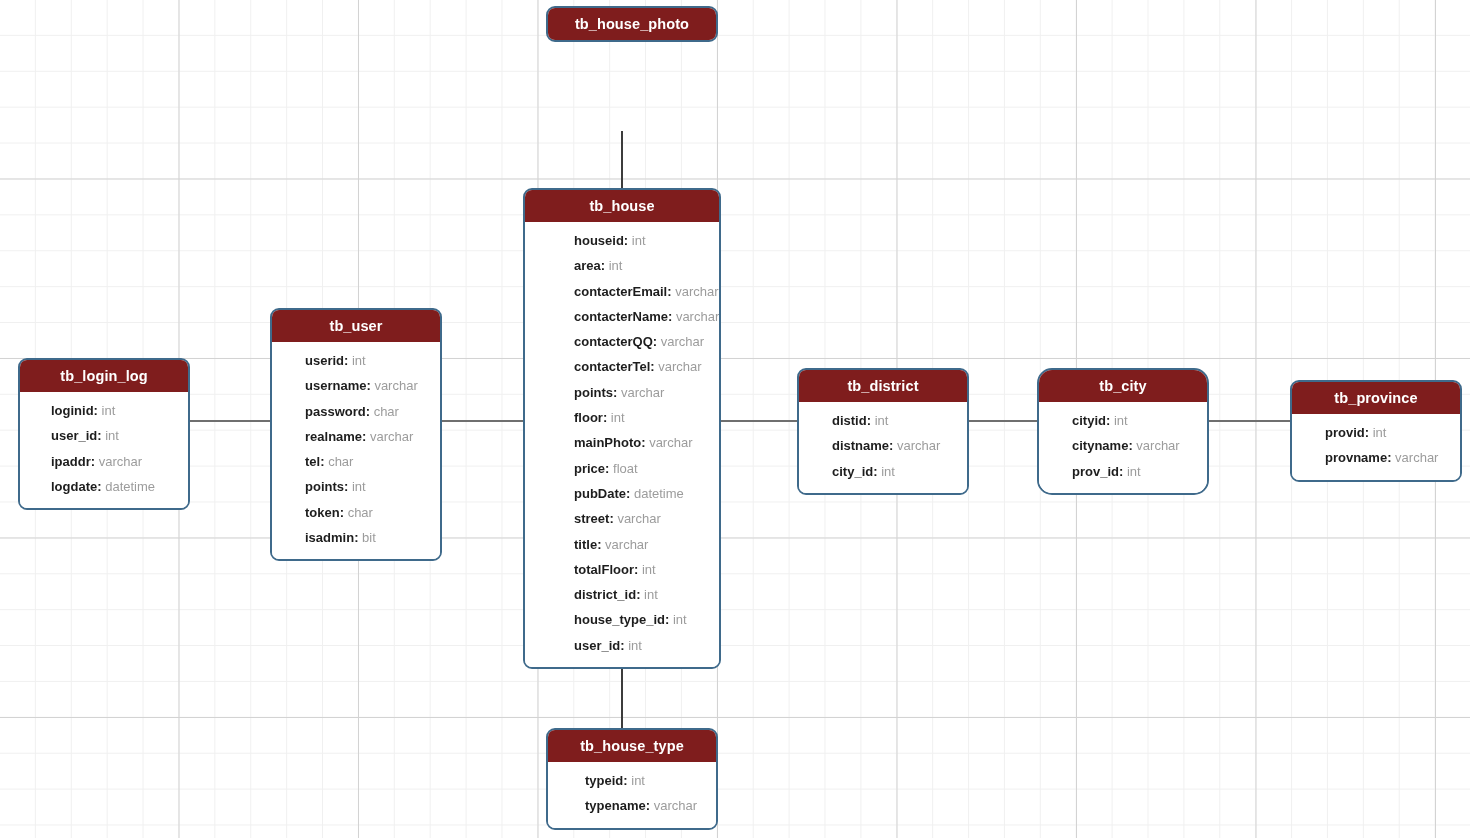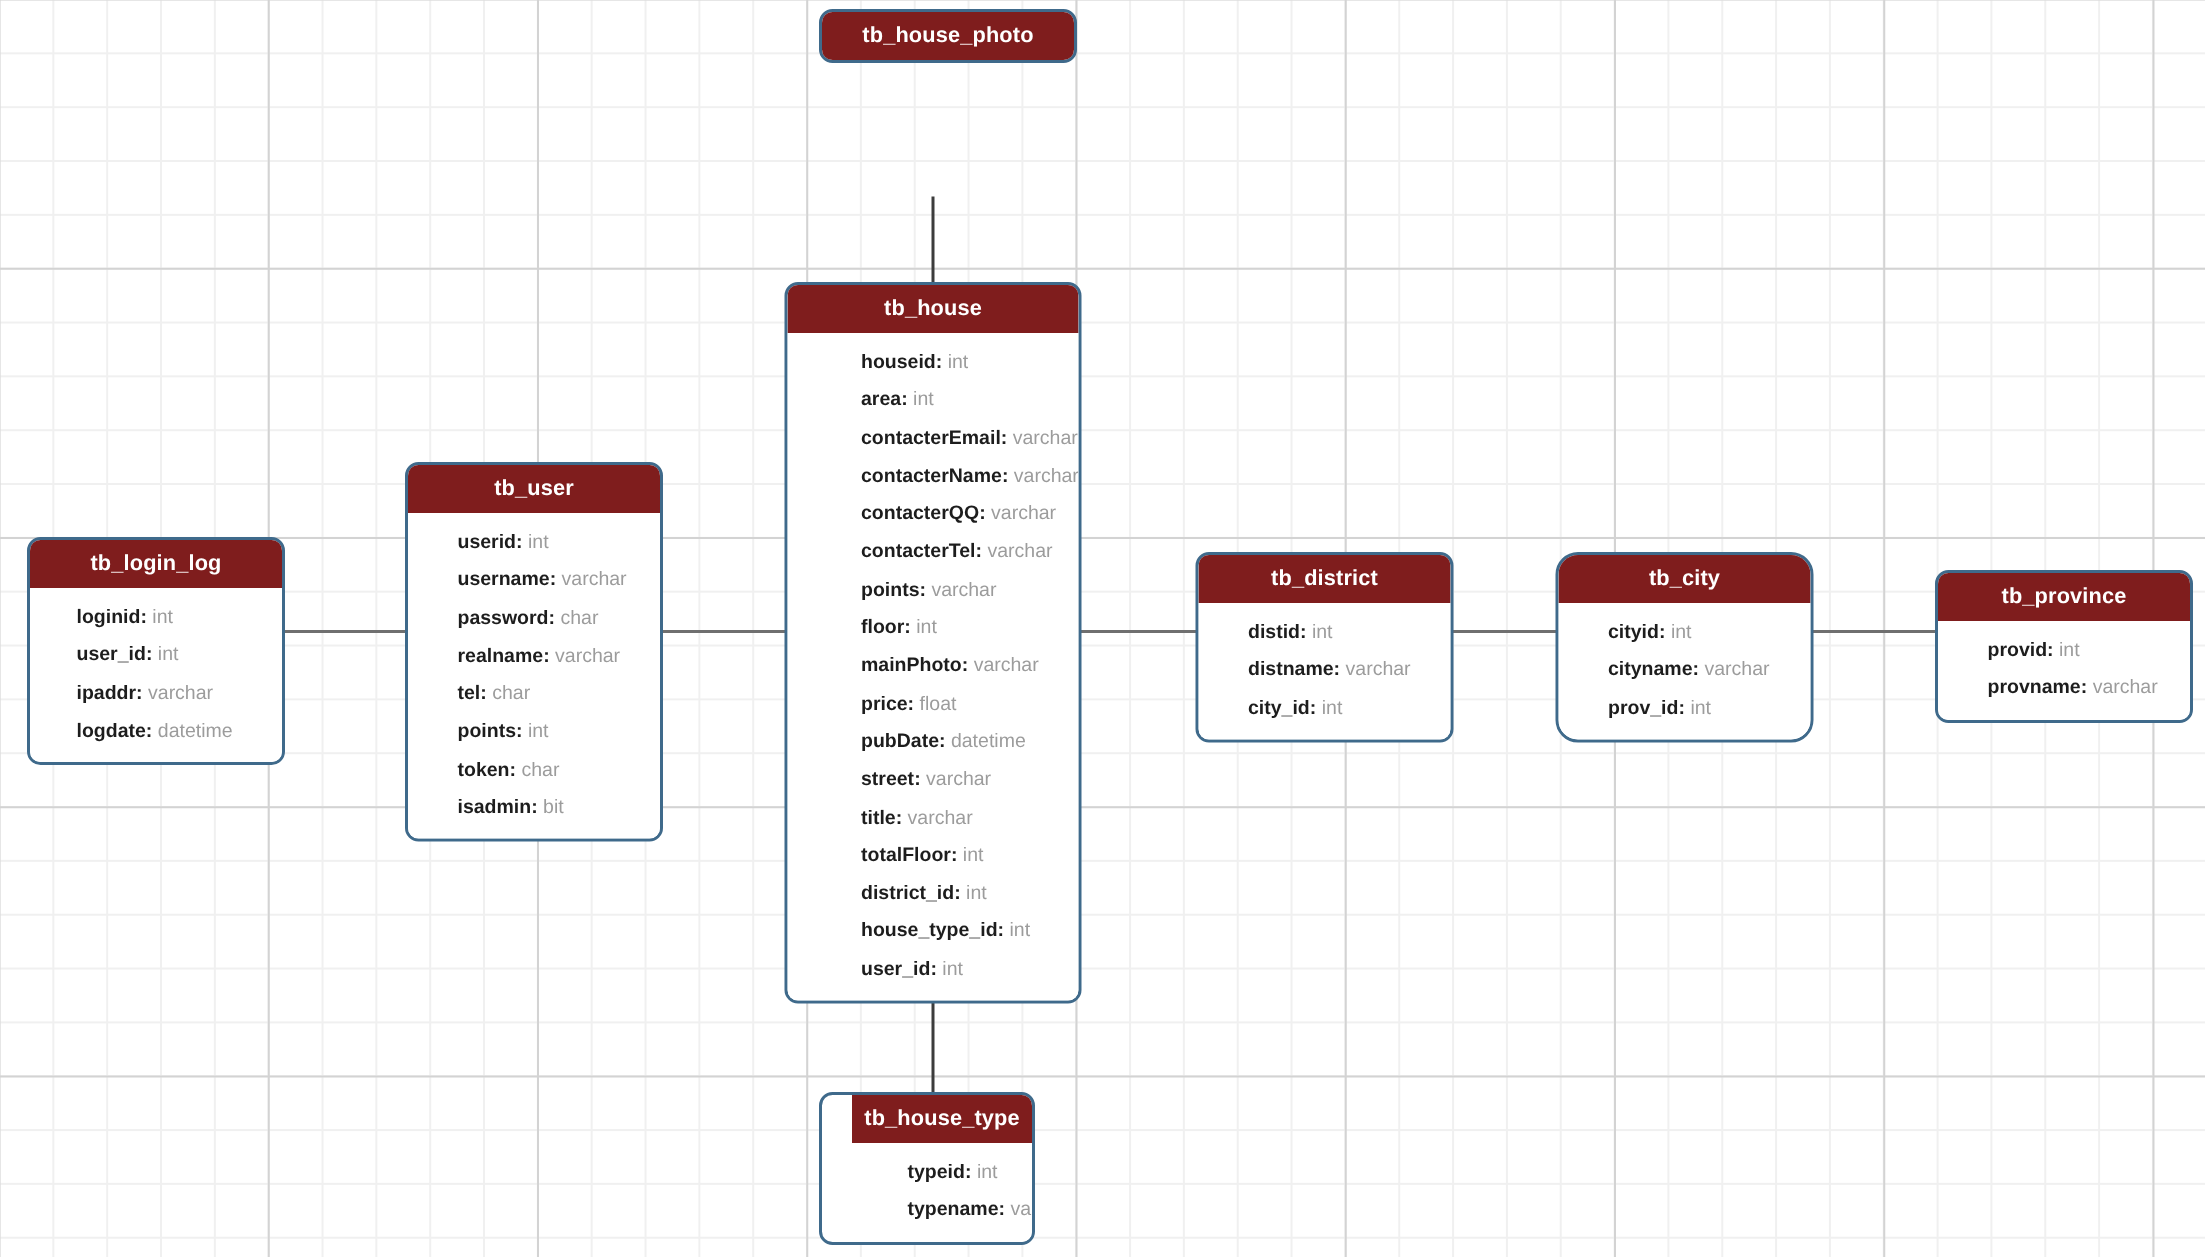--- a/index.html
+++ b/index.html
@@ -167,20 +167,20 @@
         <div class="field" data-name="field-row"><span class="fname" data-name="field-name">prov_id</span><span class="fname" data-name="field-separator">: </span><span class="ftype" data-name="field-type">int</span></div>
       </div>
     </div>
     <div class="entity" data-name="entity-tb_province" style="left: 1290px; top: 380px; width: 172px;">
       <div class="entity-header" data-name="entity-title-tb_province">tb_province</div>
       <div class="entity-body" data-name="entity-fields-tb_province">
         <div class="field" data-name="field-row"><span class="fname" data-name="field-name">provid</span><span class="fname" data-name="field-separator">: </span><span class="ftype" data-name="field-type">int</span></div>
         <div class="field" data-name="field-row"><span class="fname" data-name="field-name">provname</span><span class="fname" data-name="field-separator">: </span><span class="ftype" data-name="field-type">varchar</span></div>
       </div>
     </div>
-    <div class="entity" data-name="entity-tb_house_type" style="left: 546px; top: 728px; width: 144px; padding-left: 20px;">
+    <div class="entity" data-name="entity-tb_house_type" style="left: 546px; top: 728px; width: 172px;">
       <div class="entity-header" data-name="entity-title-tb_house_type">tb_house_type</div>
       <div class="entity-body" data-name="entity-fields-tb_house_type">
         <div class="field" data-name="field-row"><span class="fname" data-name="field-name">typeid</span><span class="fname" data-name="field-separator">: </span><span class="ftype" data-name="field-type">int</span></div>
         <div class="field" data-name="field-row"><span class="fname" data-name="field-name">typename</span><span class="fname" data-name="field-separator">: </span><span class="ftype" data-name="field-type">varchar</span></div>
       </div>
     </div>
   </div>
 
 </body></html>

